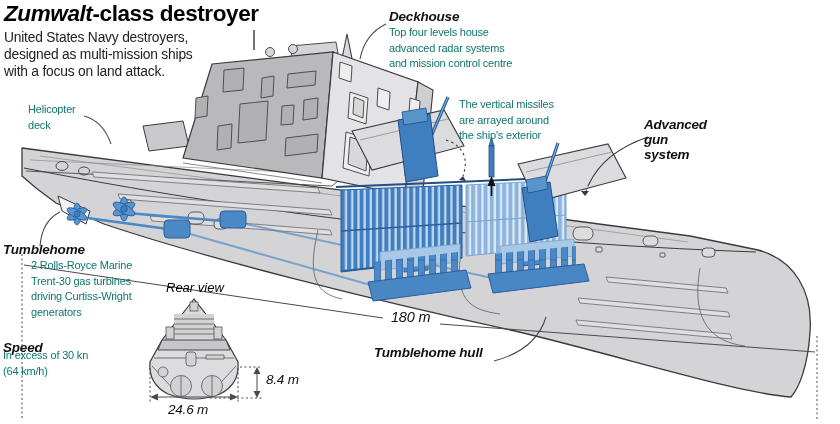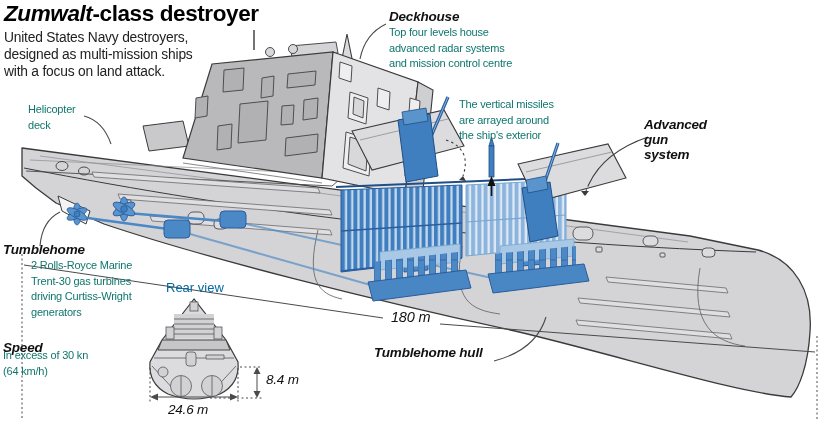--- a/index.html
+++ b/index.html
@@ -8,21 +8,21 @@
   #stage{position:absolute;inset:0;width:692px;height:424px;}
   .txt{position:absolute;white-space:pre-line;line-height:15.5px;font-size:11px;
        letter-spacing:-0.2px;color:#0f766e;}
   .head{position:absolute;font-weight:bold;font-style:italic;font-size:13.5px;
         letter-spacing:-0.2px;color:#111;}
   #title{position:absolute;left:4px;top:1px;font-size:22.5px;font-weight:800;
          letter-spacing:-0.4px;color:#000;}
   #title .it{font-style:italic;}
   #intro{left:4px;top:29px;font-size:13.8px;line-height:17px;color:#222;}
   .dim{position:absolute;font-style:italic;font-size:13.5px;color:#111;letter-spacing:-0.2px;}
-  .small-label{position:absolute;font-size:13px;color:#0369a1;}
+  .small-label{position:absolute;font-style:italic;font-size:13px;color:#000000;}
   svg{position:absolute;left:0;top:0;}
 </style>
 </head>
 <body>
 
 <div id="stage">
 
 <svg width="840" height="424" viewBox="0 0 840 424">
   <defs>
     <pattern id="slatsDark" width="6.2" height="10" patternUnits="userSpaceOnUse">

